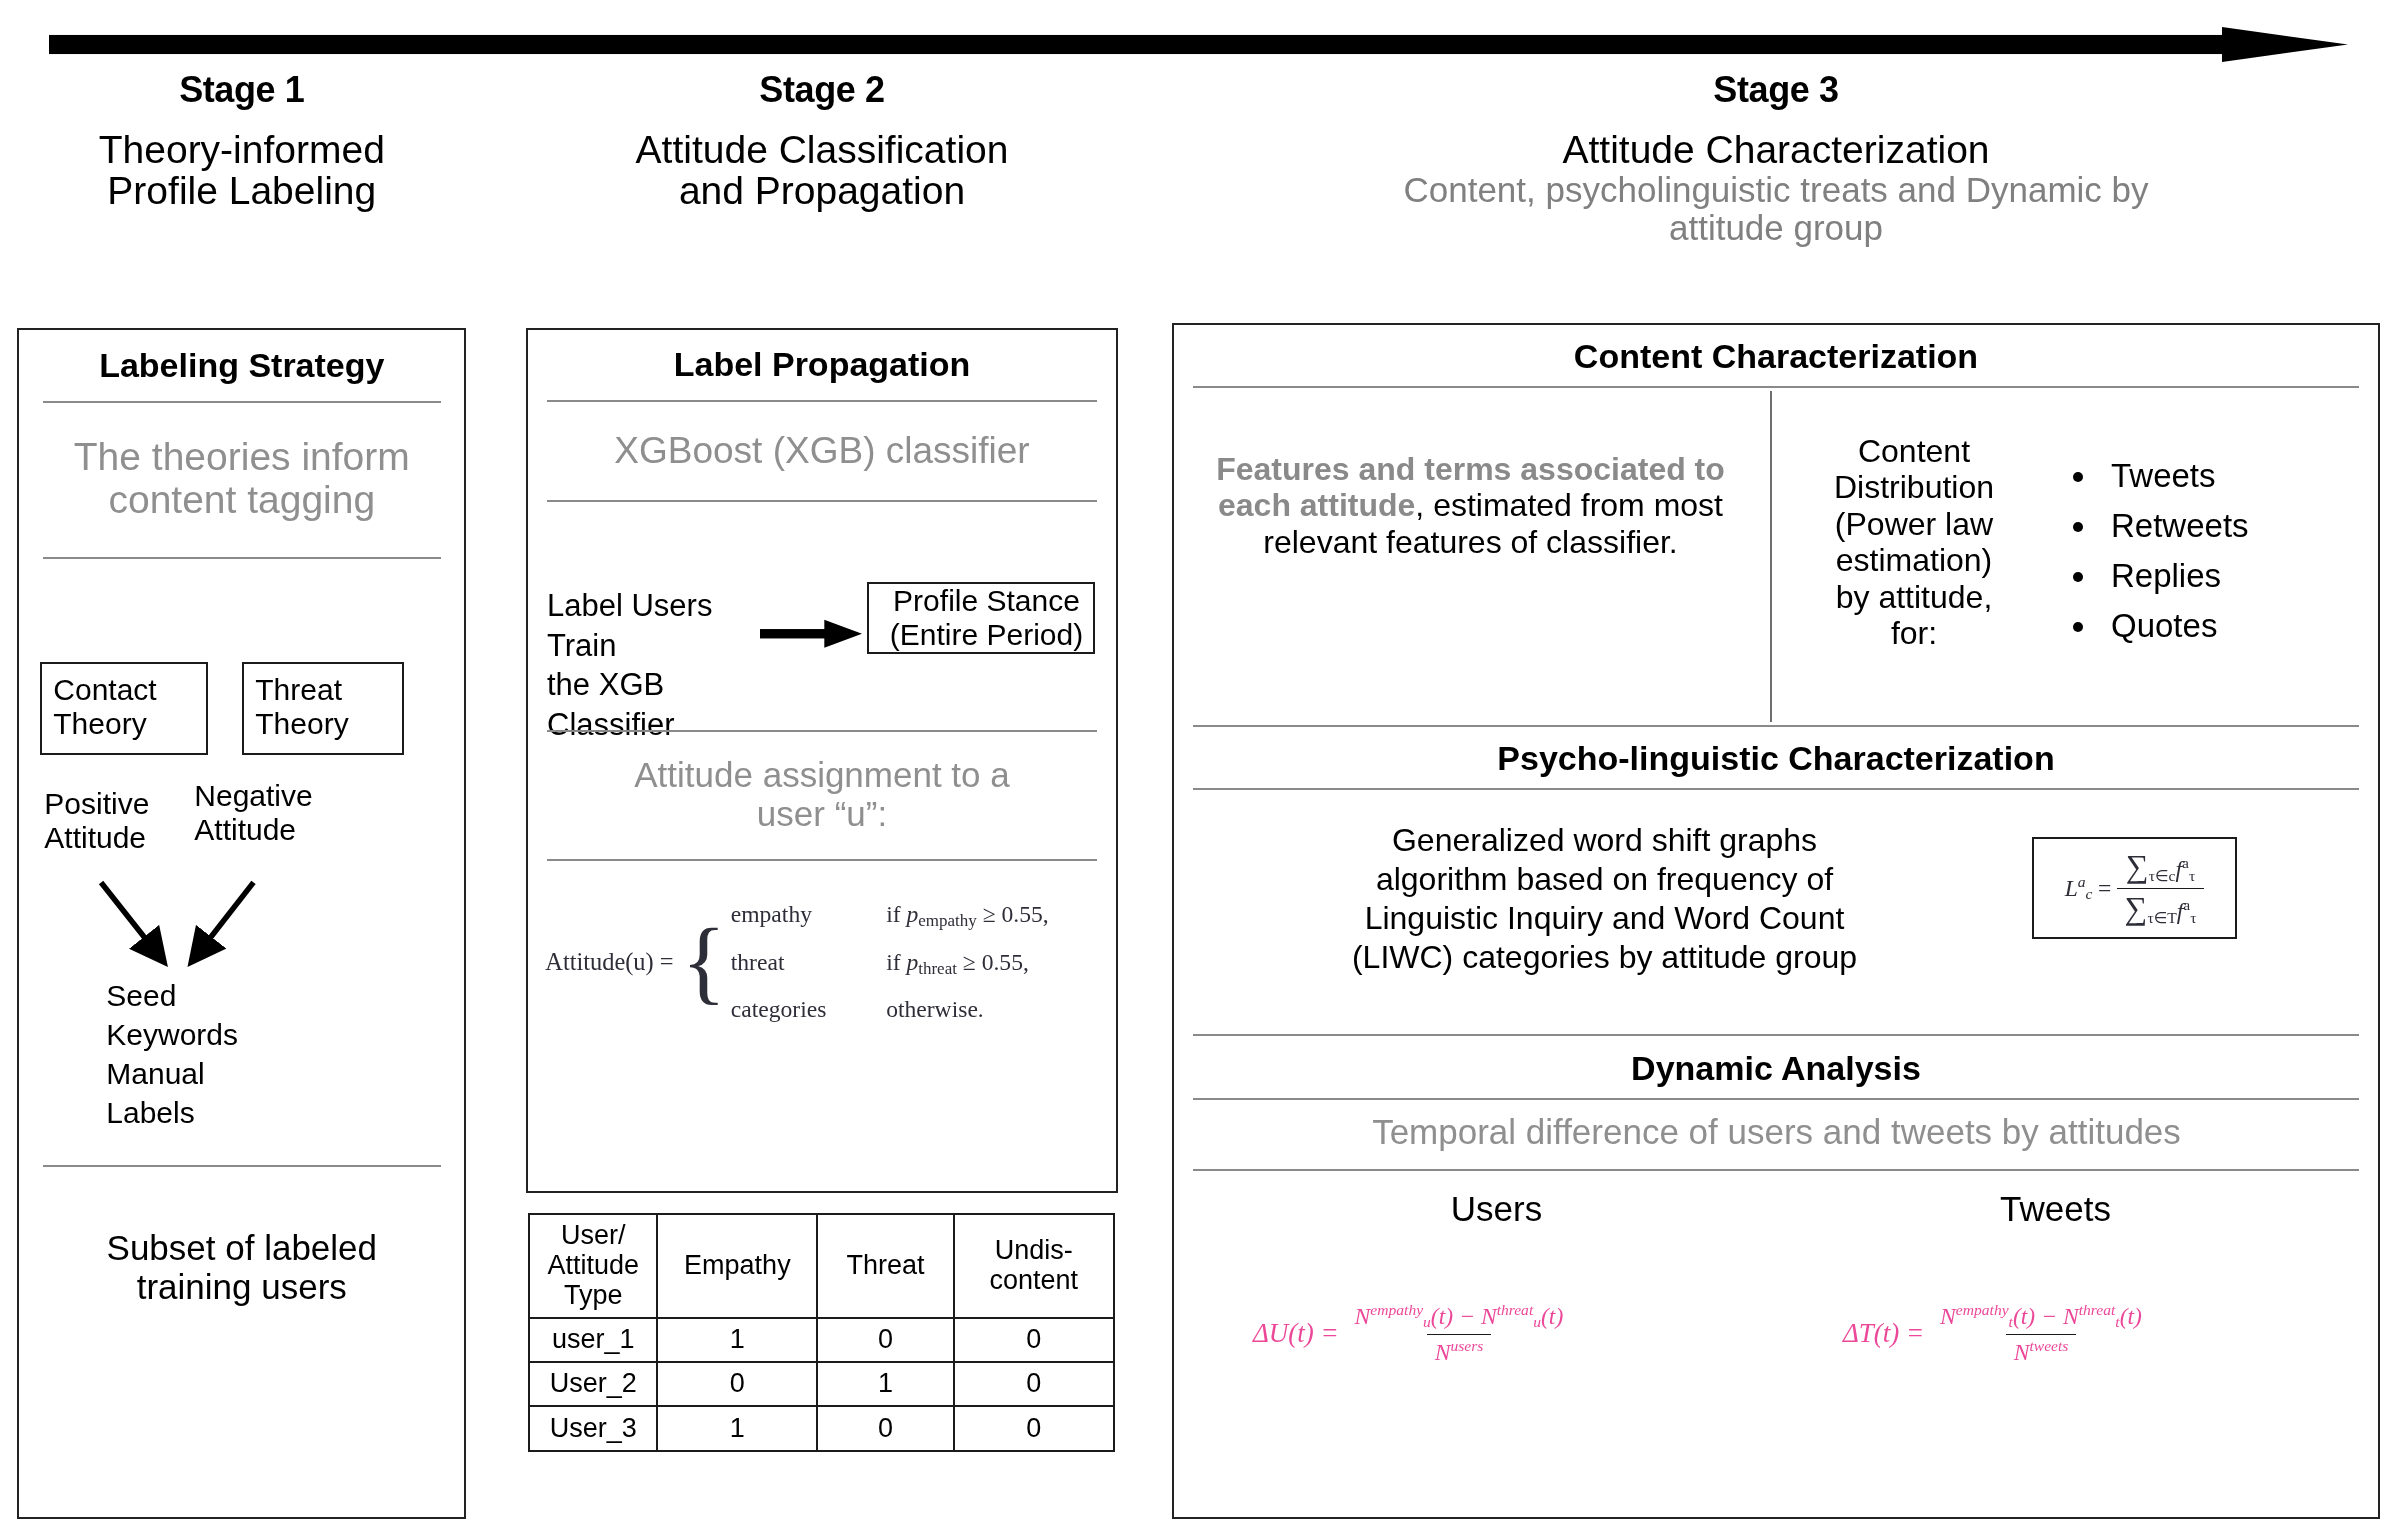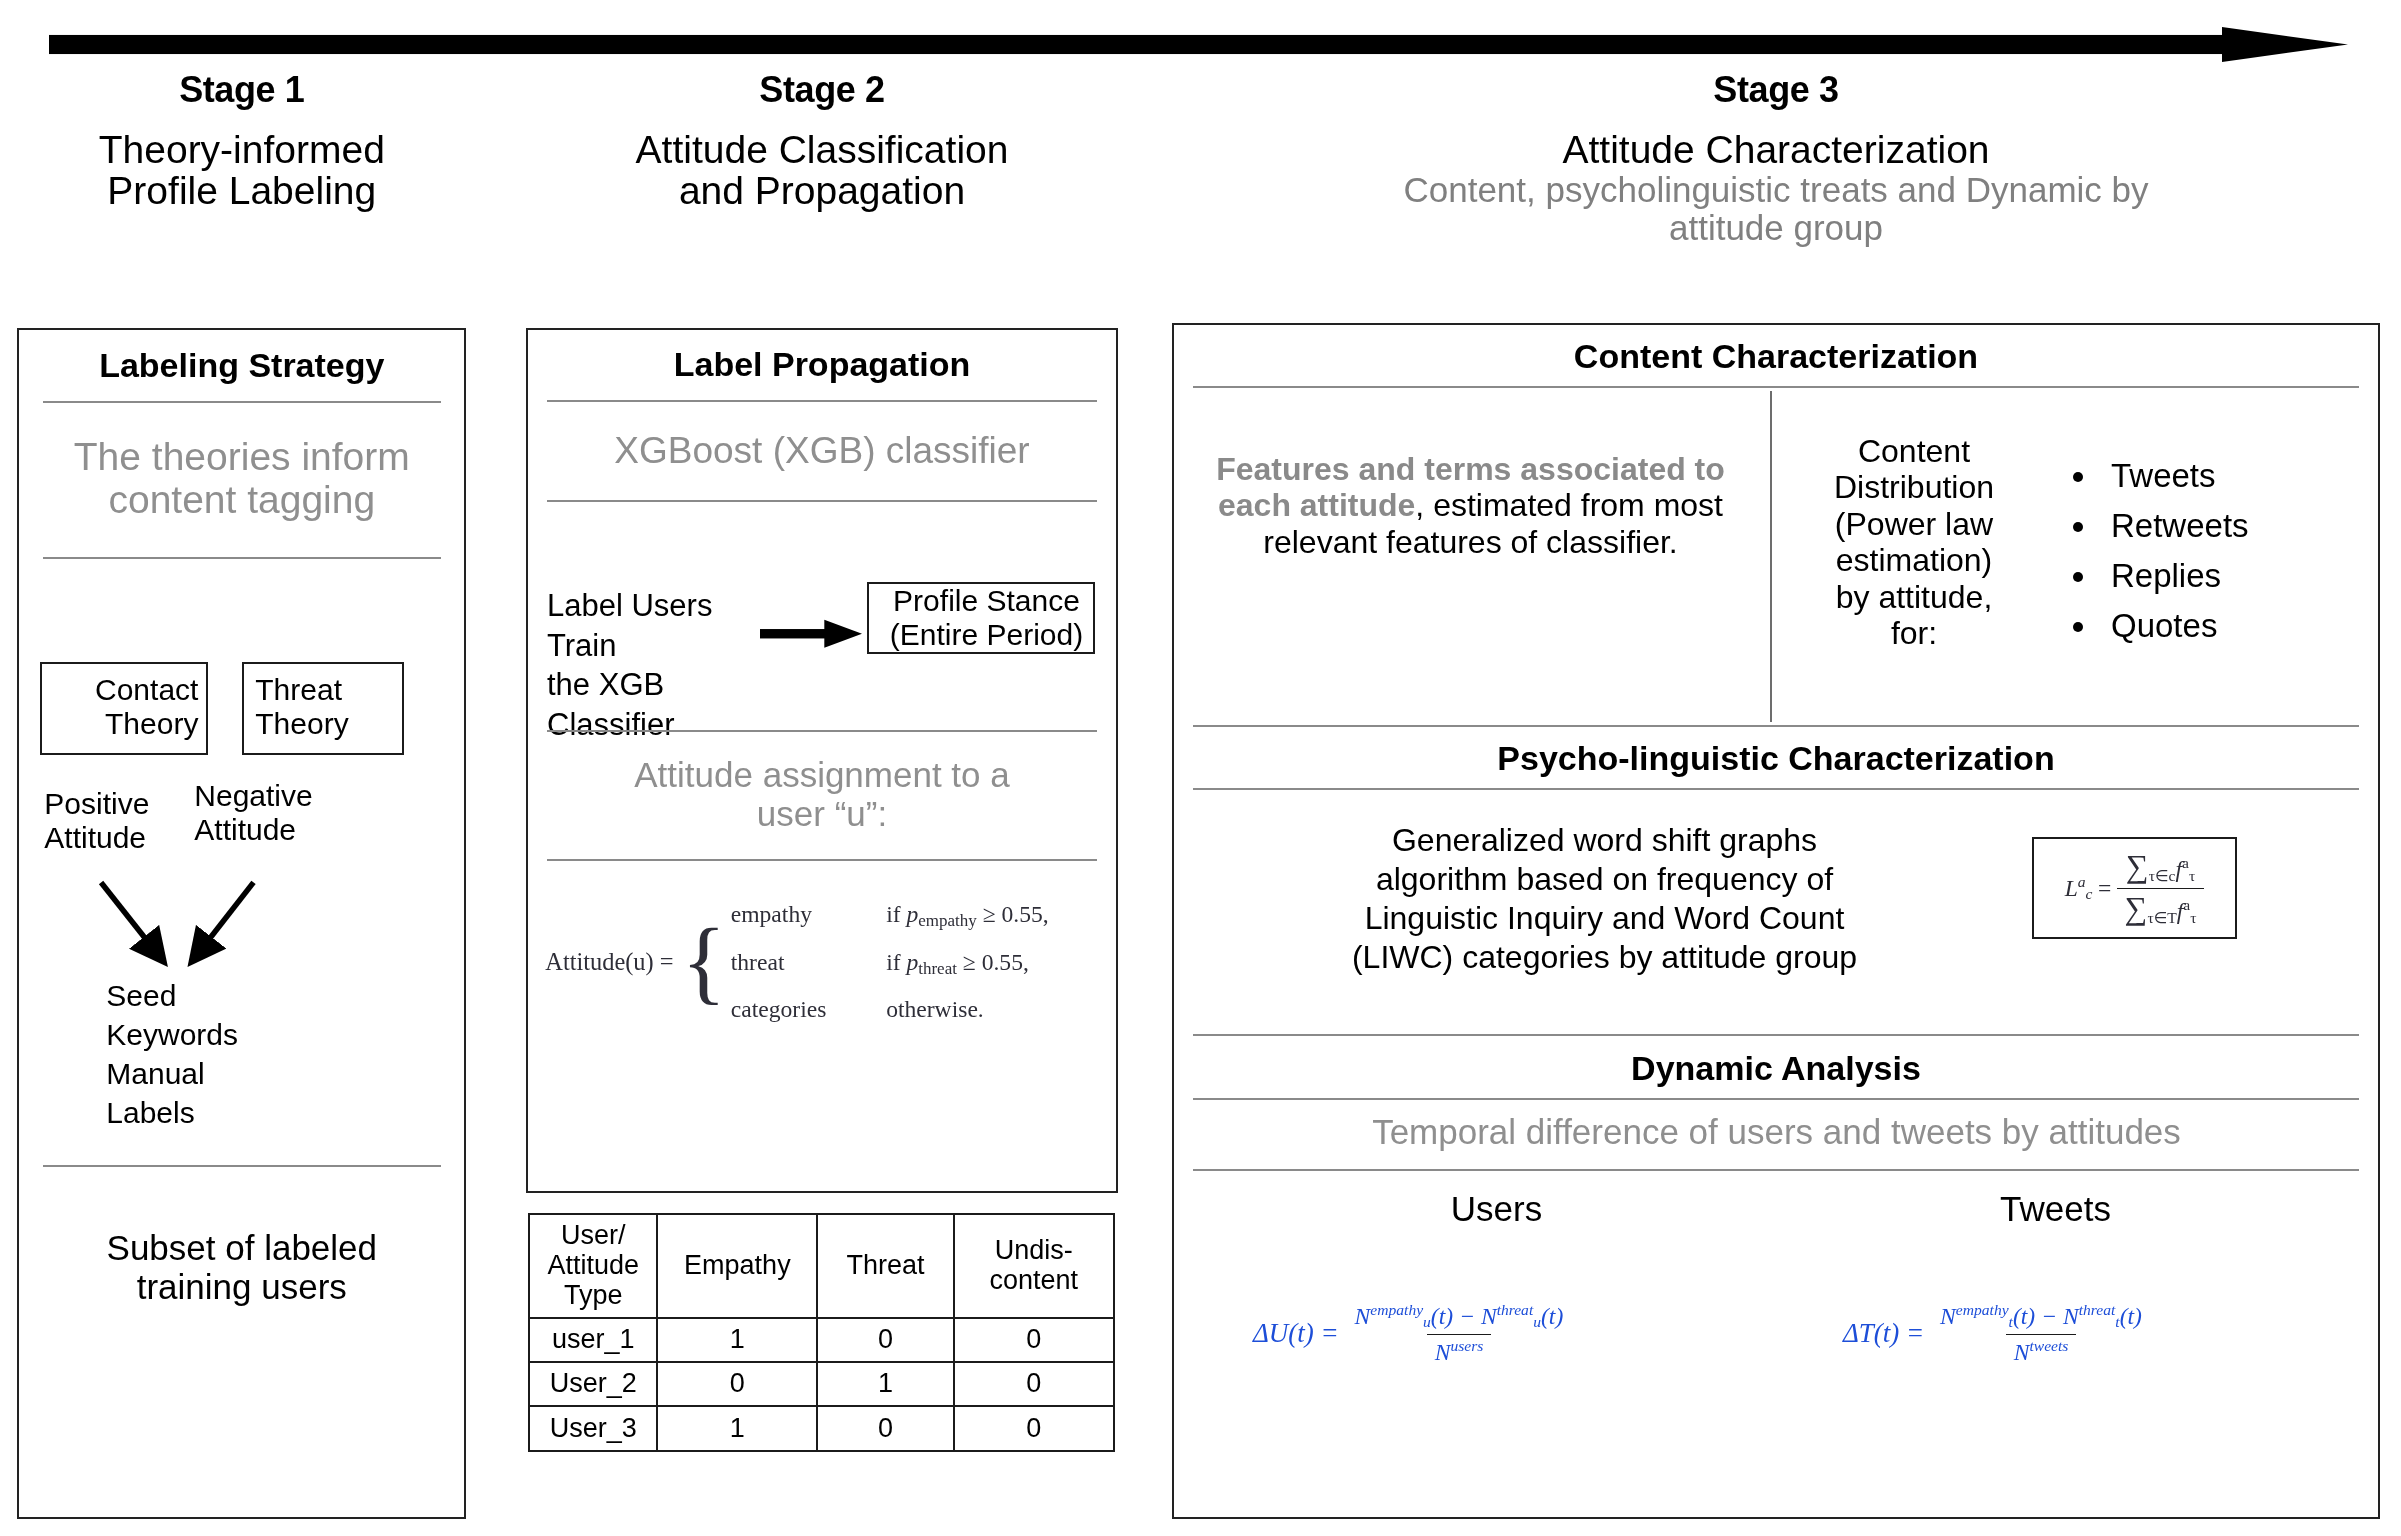--- a/index.html
+++ b/index.html
@@ -219,21 +219,21 @@
 
   .dyn-label {
     position: absolute;
     text-align: center;
     font-size: 35px;
     line-height: 1.0;
   }
   .dyn-formula {
     position: absolute;
     font-family: "Liberation Serif", serif;
-    color: #1d4ed8;
+    color: #ec4899;
     font-size: 23.6px;
     display: flex;
     align-items: center;
   }
 </style>
 </head>
 <body>
 
 <div id="page">
 
@@ -275,21 +275,21 @@
 
     <div class="rule" style="margin:19px 23.6px 0 23.6px;"></div>
 
     <div class="ctext muted" style="margin-top:31.5px; font-size:39px;">
       <span>The theories inform</span><br>
       <span>content tagging</span>
     </div>
 
     <div class="rule" style="margin:35px 23.6px 0 23.6px;"></div>
 
-    <div class="theory-box" style="left:21px; top:332px; width:168px; height:93px;text-align:right;">
+    <div class="theory-box" style="left:21px; top:332px; width:168px; height:93px;">
       <span>Contact</span><br>
       <span>Theory</span>
     </div>
     <div class="theory-box" style="left:223px; top:332px; width:162px; height:93px;">
       <span>Threat</span><br>
       <span>Theory</span>
     </div>
 
     <div class="attitude-label" style="left:25px; top:457px; width:165px;">
       <span>Positive</span><br>

